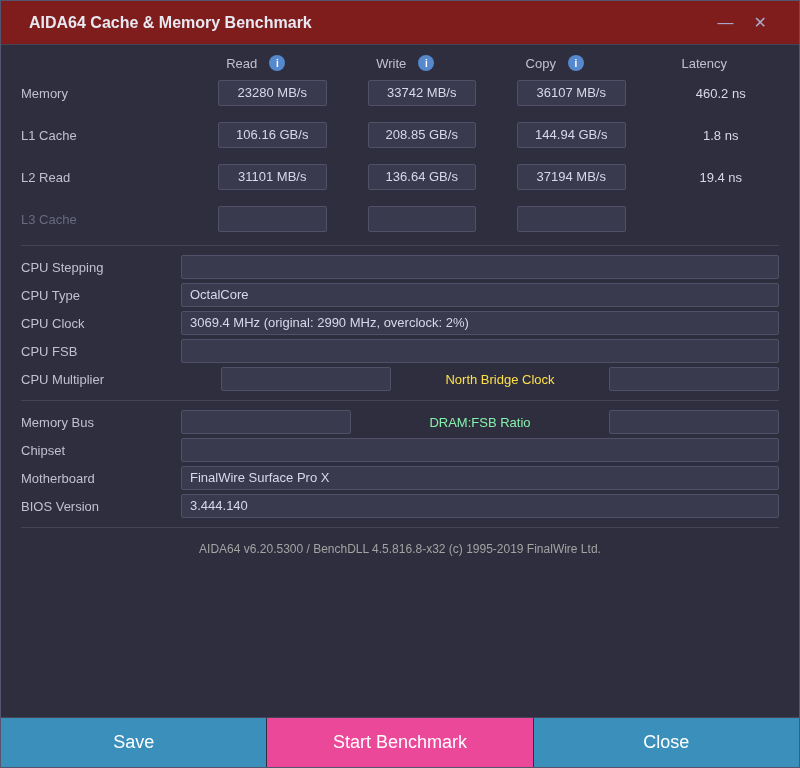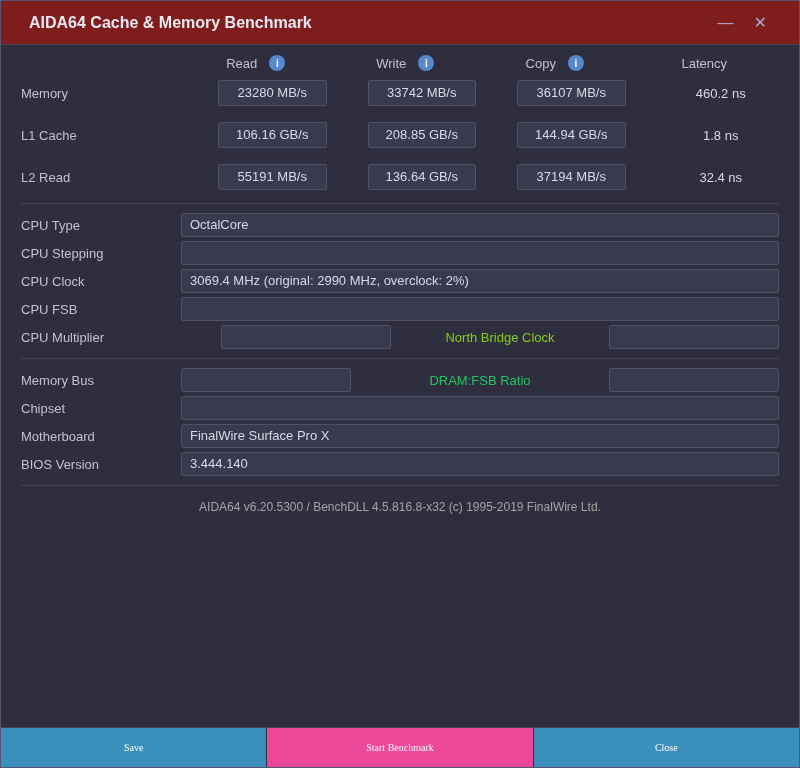--- a/index.html
+++ b/index.html
@@ -151,26 +151,26 @@
       padding: 3px 8px;
       color: #d8d8e8;
       font-size: 13px;
       min-height: 24px;
     }
     .info-value.empty {
       color: transparent;
     }
     .bridge-label {
       text-align: center;
-      color: #84cc16;
+      color: #fde047;
       font-size: 13px;
     }
     .dram-label {
       text-align: center;
-      color: #22c55e;
+      color: #86efac;
       font-size: 13px;
     }
 
     .divider {
       border: none;
       border-top: 1px solid #444455;
       margin: 8px 0;
     }
 
     .footer-text {
@@ -183,26 +183,25 @@
     .button-bar {
       display: flex;
       border-top: 1px solid #444455;
       flex-shrink: 0;
     }
     .bottom-btn {
       flex: 1;
       background: #3a8fbb;
       border: none;
       color: #fff;
-      font-size: 10px;
+      font-size: 18px;
       font-weight: 500;
       padding: 14px 0;
       cursor: pointer;
       border-right: 1px solid #2e2e3e;
-      font-family: Liberation Serif, serif;
     }
     .bottom-btn:last-child { border-right: none; }
     .bottom-btn.center { background: #ec4899; }
   </style>
 </head>
 <body>
 
 <div class="window">
 
   <div class="title-bar">
@@ -245,39 +244,46 @@
     <div class="data-row">
       <span class="row-label">L1 Cache</span>
       <div class="value-box">106.16 GB/s</div>
       <div class="value-box">208.85 GB/s</div>
       <div class="value-box">144.94 GB/s</div>
       <div class="latency-box">1.8 ns</div>
     </div>
 
     <div class="data-row">
       <span class="row-label">L2 Read</span>
-      <div class="value-box">55191 MB/s</div>
+      <div class="value-box">31101 MB/s</div>
       <div class="value-box">136.64 GB/s</div>
       <div class="value-box">37194 MB/s</div>
-      <div class="latency-box">32.4 ns</div>
-    </div>
-
+      <div class="latency-box">19.4 ns</div>
+    </div>
+
+    <div class="data-row">
+      <span class="row-label dimmed">L3 Cache</span>
+      <div class="value-box empty">&nbsp;</div>
+      <div class="value-box empty">&nbsp;</div>
+      <div class="value-box empty">&nbsp;</div>
+      <div class="latency-box"></div>
+    </div>
 
     <hr class="divider">
 
     <div class="info-section">
+
+      <div class="info-row">
+        <span class="info-label">CPU Stepping</span>
+        <div class="info-value empty">&nbsp;</div>
+      </div>
 
       <div class="info-row">
         <span class="info-label">CPU Type</span>
         <div class="info-value">OctalCore</div>
-      </div>
-
-      <div class="info-row">
-        <span class="info-label">CPU Stepping</span>
-        <div class="info-value empty">&nbsp;</div>
       </div>
 
       <div class="info-row">
         <span class="info-label">CPU Clock</span>
         <div class="info-value">3069.4 MHz  (original: 2990 MHz, overclock: 2%)</div>
       </div>
 
       <div class="info-row">
         <span class="info-label">CPU FSB</span>
         <div class="info-value empty">&nbsp;</div>

